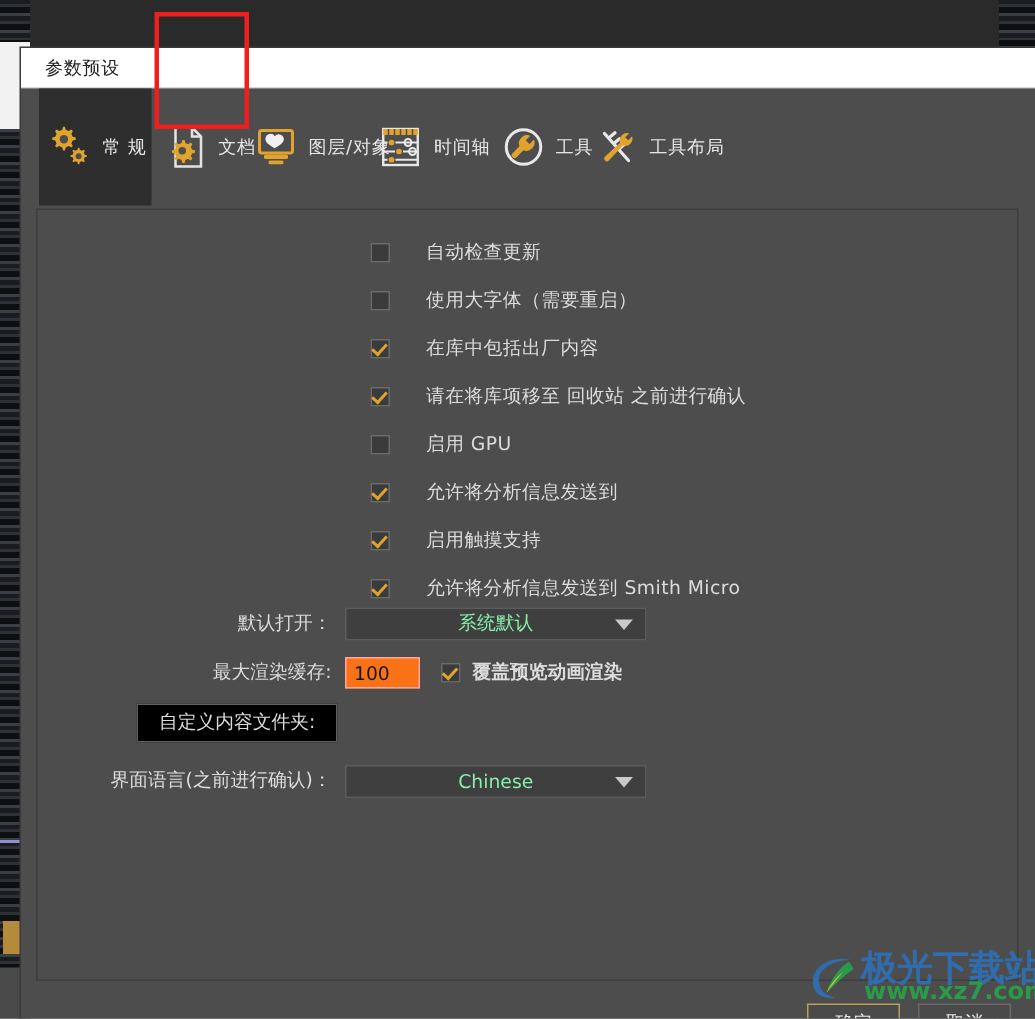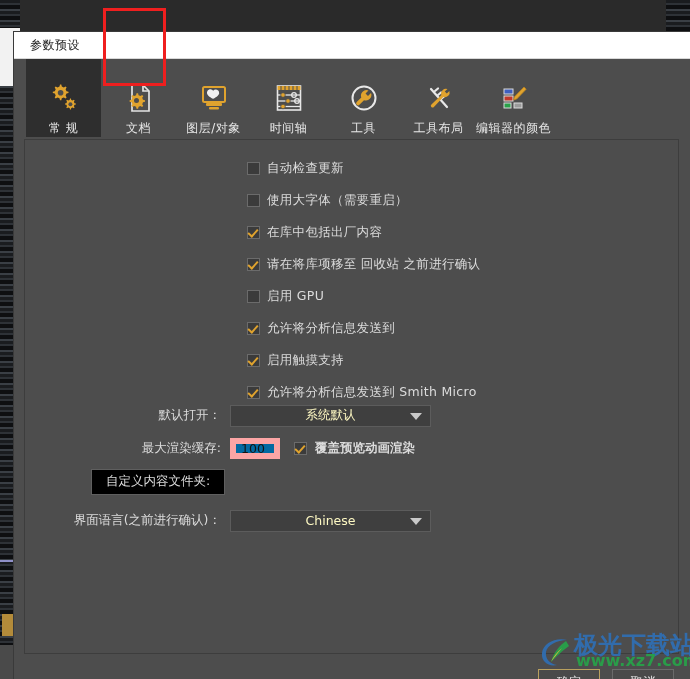--- a/index.html
+++ b/index.html
@@ -81,23 +81,23 @@
   #tabstrip {
     height: 78px;
     background: #4d4d4d;
     display: flex;
     align-items: stretch;
     position: relative;
   }
   .tab {
     width: 75px;
     display: flex;
-    flex-direction: column;
-    align-items: center;
-    justify-content: flex-end;
+    flex-direction: row;
+    align-items: center;
+    justify-content: center;
     gap: 5px;
     cursor: pointer;
     box-sizing: border-box;
   }
   .tab:first-child { margin-left: 12px; }
   .tab.active { background: #2e2e2e; }
   .tab .tab-ico {
     width: 34px;
     height: 34px;
     display: block;
@@ -134,21 +134,21 @@
 
   .check-list {
     position: absolute;
     left: 222px;
     top: 12px;
   }
   .check-row {
     display: flex;
     align-items: center;
     height: 32px;
-    gap: 7px;
+    gap: 24px;
     cursor: pointer;
   }
   .cbox {
     width: 13px;
     height: 13px;
     background: #3b3b3b;
     border: 1px solid #6b6b6b;
     box-sizing: border-box;
     position: relative;
     flex: 0 0 auto;
@@ -194,38 +194,38 @@
     border: 1px solid #5c5c5c;
     box-sizing: border-box;
     display: flex;
     align-items: center;
     justify-content: center;
     position: relative;
     cursor: pointer;
   }
   .combo .cval {
     font-size: 12.5px;
-    color: #fef9c3;
+    color: #86efac;
     white-space: nowrap;
   }
   .combo .caret {
     position: absolute;
     right: 8px;
     top: 50%;
     margin-top: -3px;
     width: 0; height: 0;
     border-left: 6px solid transparent;
     border-right: 6px solid transparent;
     border-top: 7px solid #c9c9c9;
   }
   .numinput {
     width: 50px;
     height: 21px;
-    background: #0369a1;
-    border: 6px solid #fca5a5;
+    background: #f97316;
+    border: 1px solid #fca5a5;
     box-sizing: border-box;
     font-size: 12.5px;
     color: #141414;
     padding-left: 5px;
     font-family: "DejaVu Sans", "Liberation Sans", sans-serif;
   }
   .inline-check {
     display: flex;
     align-items: center;
     gap: 8px;
@@ -423,32 +423,20 @@
               <line x1="13" y1="10" x2="16" y2="7.5"></line>
               <line x1="16" y1="14" x2="19" y2="11.5"></line>
               <line x1="19" y1="18" x2="22" y2="15.5"></line>
             </g>
             <path d="M25.5 8.0 a4.8 4.8 0 0 0-6.1 6.1 l-10.0 9.3 a1.8 1.8 0 0 0 2.5 2.6 l9.4-10.0 a4.8 4.8 0 0 0 6.1-6.1 l-2.6 2.6 -2.0-2.0z" fill="#e0a32e"></path>
           </svg>
         </span>
         <span class="tab-label">工具布局</span>
       </div>
 
-      <div class="tab">
-        <span class="tab-ico">
-          <svg viewBox="0 0 34 34" width="34" height="34">
-            <rect x="7" y="8" width="9" height="5" fill="#3f5fbf" stroke="#dcdcdc" stroke-width="1"></rect>
-            <rect x="7" y="15" width="9" height="5" fill="#c0392b" stroke="#dcdcdc" stroke-width="1"></rect>
-            <rect x="7" y="22" width="7" height="5" fill="#2aa14a" stroke="#dcdcdc" stroke-width="1"></rect>
-            <rect x="17" y="22" width="8" height="5" fill="#9b9b9b" stroke="#dcdcdc" stroke-width="1"></rect>
-            <path d="M27 6 l2.2 2.2 -9.5 9.8 -3.2 1.0 1.0-3.2z" fill="#e0a32e" stroke="#b8821f" stroke-width=".8"></path>
-          </svg>
-        </span>
-        <span class="tab-label">编辑器的颜色</span>
-      </div>
 
 
       <div id="tab-highlight"></div>
     </div>
 
     <div id="panel">
 
       <div class="check-list">
 
         <div class="check-row">

